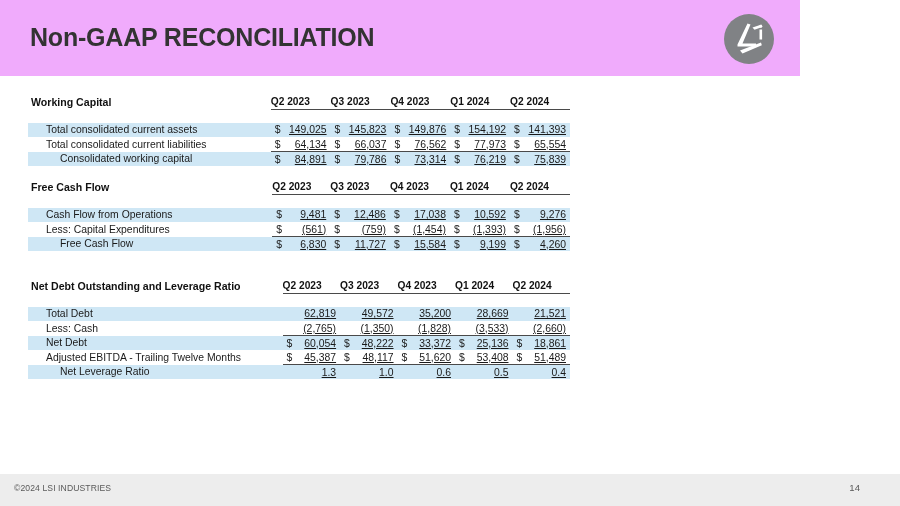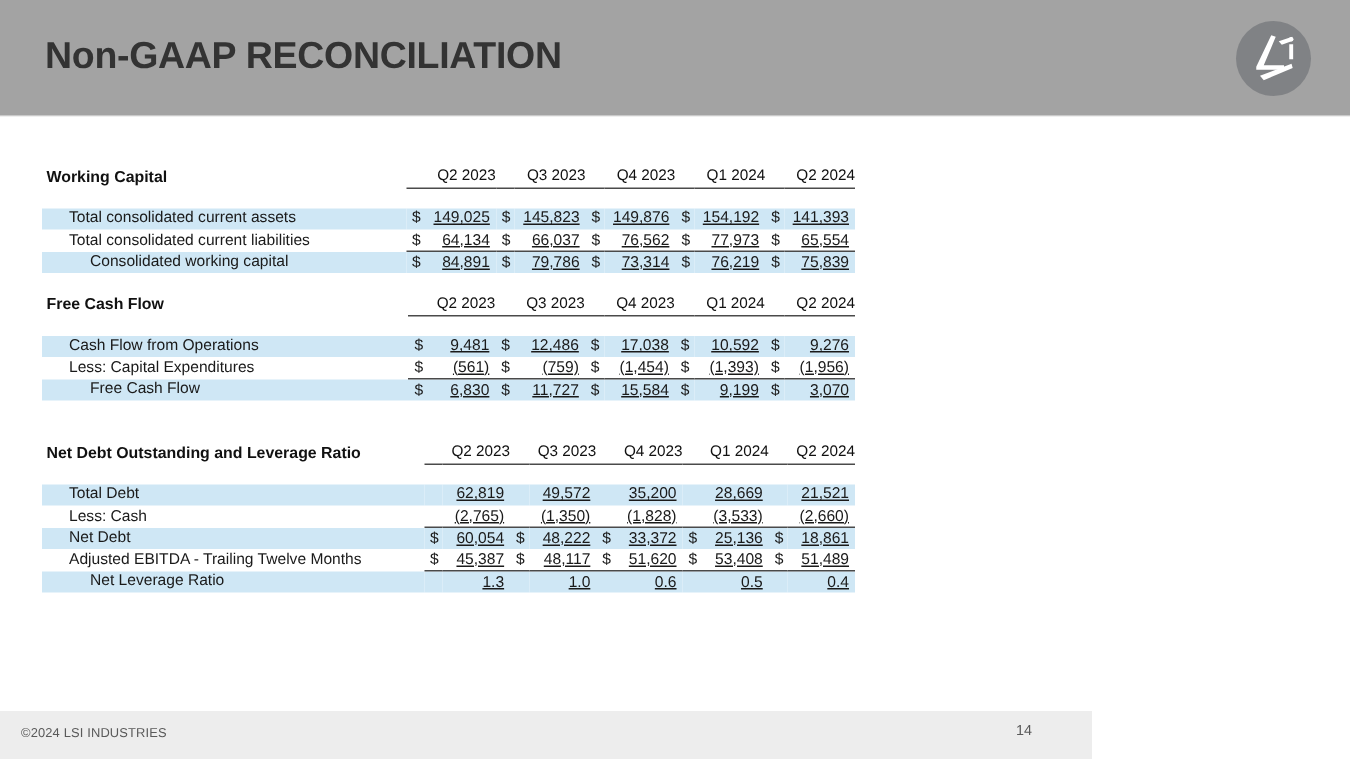--- a/index.html
+++ b/index.html
@@ -12,23 +12,23 @@
     background: #ffffff;
     font-family: "Liberation Sans", sans-serif;
     overflow: hidden;
     position: relative;
   }
 
   
   .header-band {
     position: absolute;
     left: 0; top: 0;
-    width: 900px;
+    width: 800px;
     height: 77px;
-    background: #a3a3a3;
+    background: #f0abfc;
     border-bottom: 1px solid #efefef;
   }
   .slide-title {
     position: absolute;
     left: 30px;
     top: 23px;
     font-size: 25px;
     font-weight: bold;
     color: #333333;
     letter-spacing: -0.2px;
@@ -38,21 +38,21 @@
     position: absolute;
     right: 25px;
     top: 13px;
     width: 52px;
     height: 52px;
   }
 
   
   .slide-body {
     position: absolute;
-    left: 0; top: 92px;
+    left: 0; top: 76px;
     width: 801px;
     height: 397px;
     background: #ffffff;
   }
 
   .fin-table {
     position: absolute;
     left: 28px;
     width: 542px;
     border-collapse: collapse;
@@ -86,24 +86,24 @@
     text-align: left;
     padding-left: 3px;
     font-weight: bold;
     font-size: 10.6px;
     color: #111111;
     width: 254px;
   }
 
   
   th.period {
-    font-weight: normal;
+    font-weight: bold;
     font-size: 10.2px;
     color: #111111;
-    text-align: right;
+    text-align: left;
     border-bottom: 1.1px solid #4a4a4a;
     padding-bottom: 2px;
     width: 57.6px;
   }
   th.period-pad {
     border-bottom: 1.1px solid #4a4a4a;
     width: 0px;
   }
 
   
@@ -123,21 +123,21 @@
   tr.rule-below td.cur,
   tr.rule-below td.num { border-bottom: 1px solid #4a4a4a; }
 
   
   tr.shaded td { background: #cfe7f5; }
 
   
   .footer-band {
     position: absolute;
     left: 0; top: 474px;
-    width: 728px;
+    width: 900px;
     height: 32px;
     background: #ededed;
   }
   .footer-copy {
     position: absolute;
     left: 14px;
     top: 9px;
     font-size: 8.6px;
     color: #5a5a5a;
     letter-spacing: 0.1px;
@@ -281,21 +281,21 @@
         <td></td>
         <td class="cur">$</td>
         <td class="num">6,830</td>
         <td class="cur">$</td>
         <td class="num">11,727</td>
         <td class="cur">$</td>
         <td class="num">15,584</td>
         <td class="cur">$</td>
         <td class="num">9,199</td>
         <td class="cur">$</td>
-        <td class="num">3,070</td>
+        <td class="num">4,260</td>
       </tr>
     </tbody>
   </table>
 
   <table class="fin-table" id="table-net-debt">
     <thead>
       <tr class="row">
         <th class="section-name">Net Debt Outstanding and Leverage Ratio</th>
         <th class="period-pad"></th>
         <th class="period" colspan="2">Q2 2023</th>

